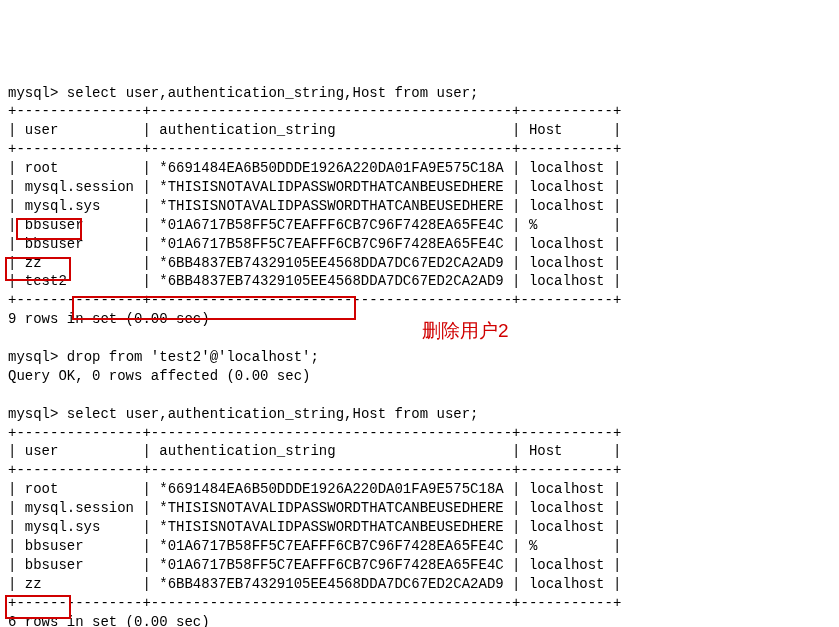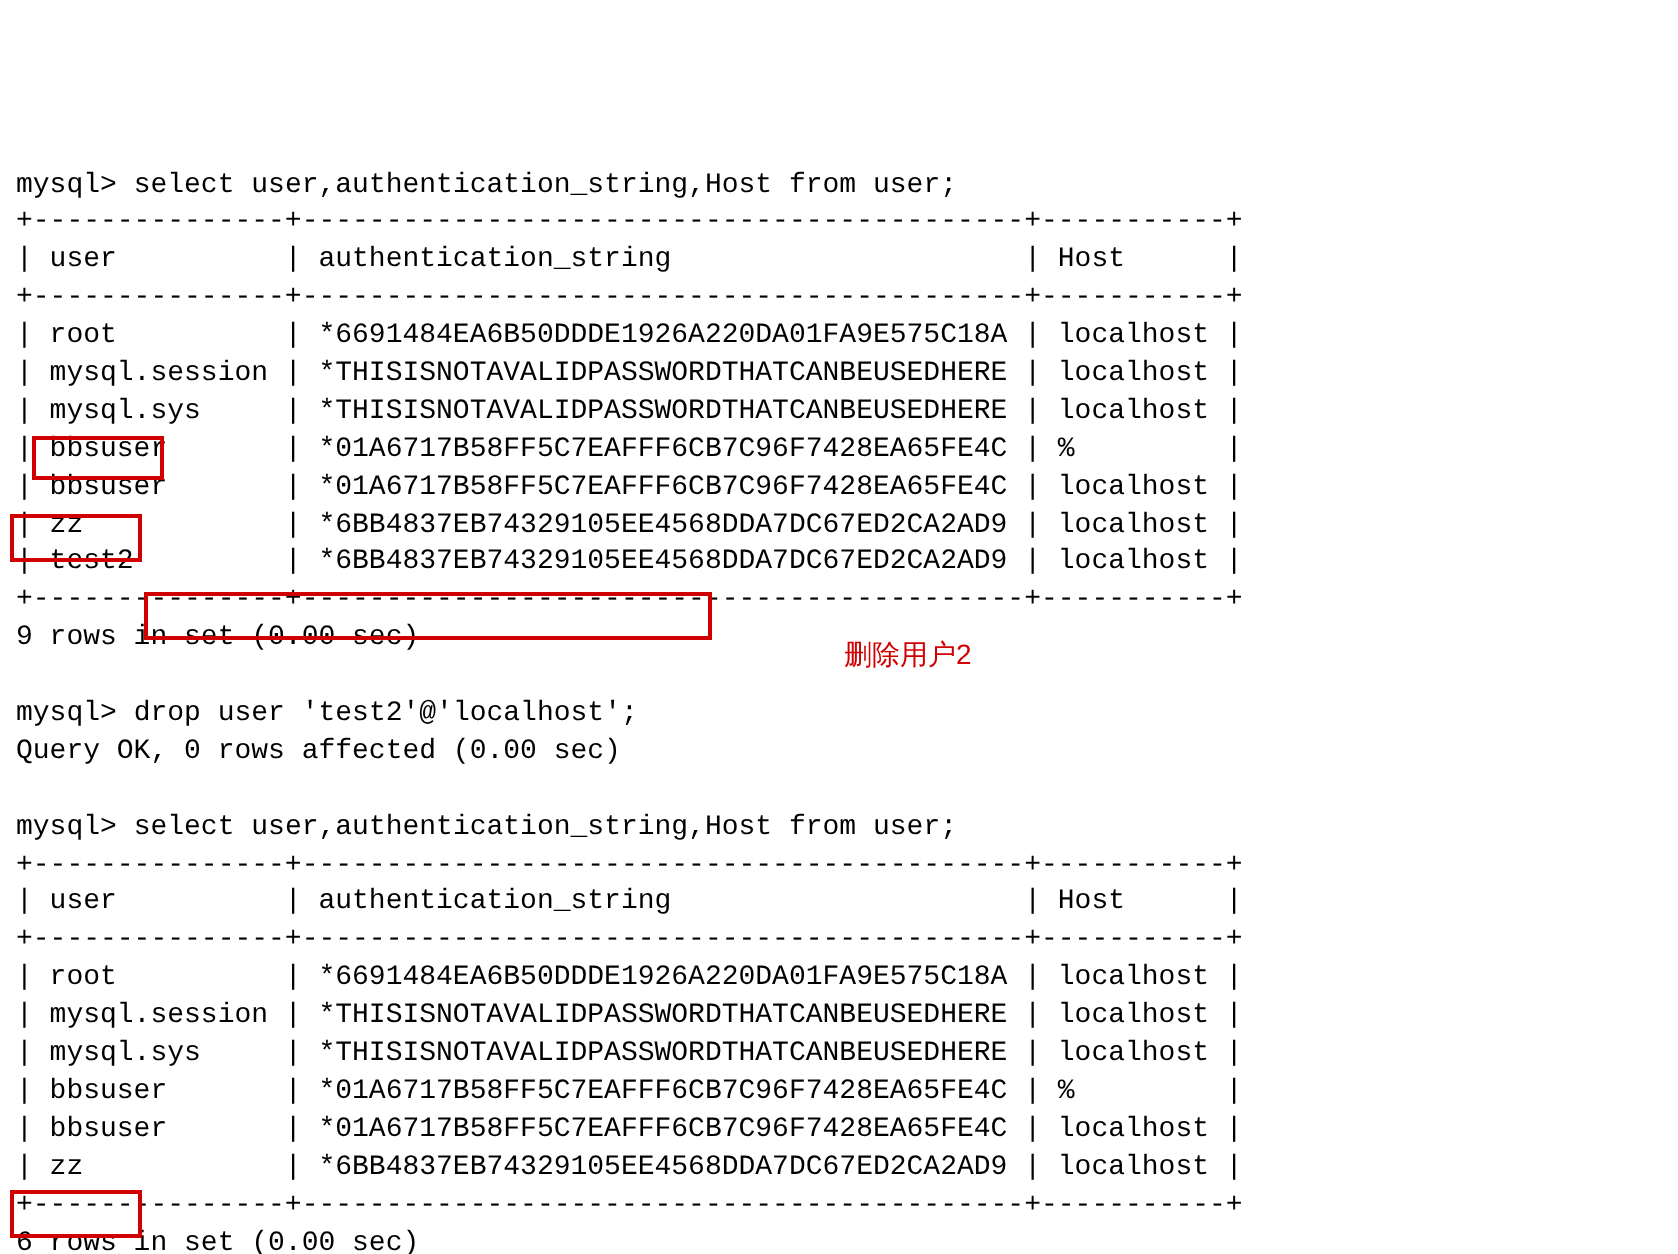--- a/index.html
+++ b/index.html
@@ -15,21 +15,21 @@
     }
     .highlight-box {
       position: absolute;
       border: 2px solid #d00000;
       pointer-events: none;
       background: transparent;
     }
     .red-text {
       color: #d00000;
       font-family: sans-serif;
-      font-size: 14px;
+      font-size: 19px;
       position: absolute;
     }
   </style>
 </head>
 <body>
 
 
 
 <span>mysql&gt;</span> <span>select user,authentication_string,Host from user;</span>
 <span>+---------------+-------------------------------------------+-----------+</span>
@@ -38,21 +38,21 @@
 <span>| root          | *6691484EA6B50DDDE1926A220DA01FA9E575C18A | localhost |</span>
 <span>| mysql.session | *THISISNOTAVALIDPASSWORDTHATCANBEUSEDHERE | localhost |</span>
 <span>| mysql.sys     | *THISISNOTAVALIDPASSWORDTHATCANBEUSEDHERE | localhost |</span>
 <span>| bbsuser       | *01A6717B58FF5C7EAFFF6CB7C96F7428EA65FE4C | %         |</span>
 <span>| bbsuser       | *01A6717B58FF5C7EAFFF6CB7C96F7428EA65FE4C | localhost |</span>
 <span>| zz            | *6BB4837EB74329105EE4568DDA7DC67ED2CA2AD9 | localhost |</span>
 <span>| test2         | *6BB4837EB74329105EE4568DDA7DC67ED2CA2AD9 | localhost |</span>
 <span>+---------------+-------------------------------------------+-----------+</span>
 <span>9 rows in set (0.00 sec)</span>
 
-<span>mysql&gt;</span> <span>drop user 'test2'@'localhost';</span>
+<span>mysql&gt;</span> <span>drop from 'test2'@'localhost';</span>
 <span>Query OK, 0 rows affected (0.00 sec)</span>
 
 <span>mysql&gt;</span> <span>select user,authentication_string,Host from user;</span>
 <span>+---------------+-------------------------------------------+-----------+</span>
 <span>| user          | authentication_string                     | Host      |</span>
 <span>+---------------+-------------------------------------------+-----------+</span>
 <span>| root          | *6691484EA6B50DDDE1926A220DA01FA9E575C18A | localhost |</span>
 <span>| mysql.session | *THISISNOTAVALIDPASSWORDTHATCANBEUSEDHERE | localhost |</span>
 <span>| mysql.sys     | *THISISNOTAVALIDPASSWORDTHATCANBEUSEDHERE | localhost |</span>
 <span>| bbsuser       | *01A6717B58FF5C7EAFFF6CB7C96F7428EA65FE4C | %         |</span>

